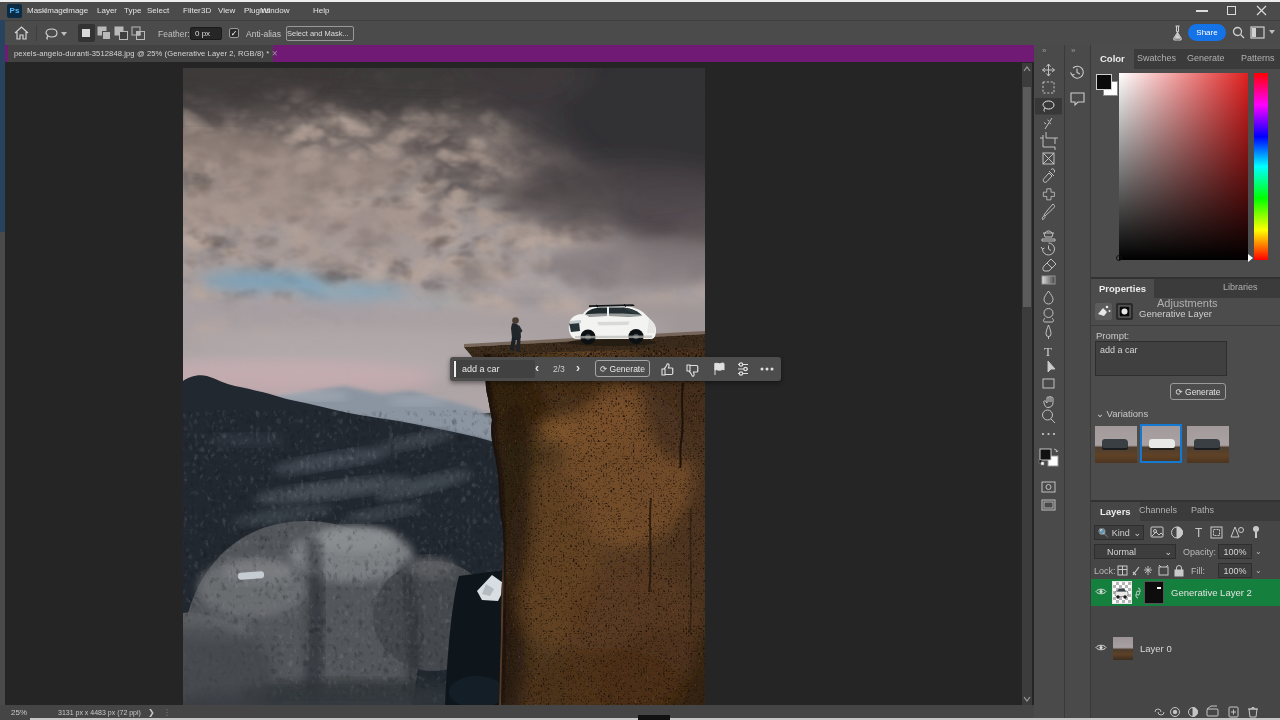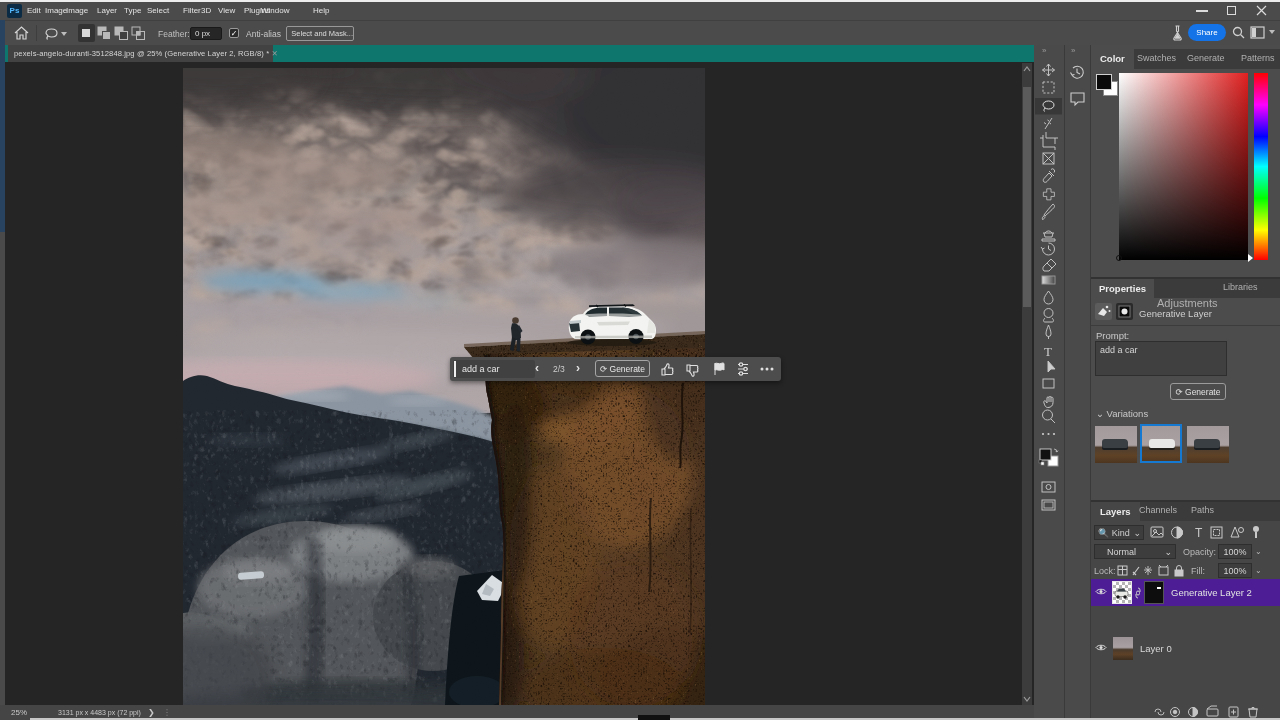--- a/index.html
+++ b/index.html
@@ -6,21 +6,21 @@
 #app{position:relative;width:1280px;height:720px;background:#4a4a4a;font-size:10px;color:#dadada}
 .abs{position:absolute}
 
 #topwhite{left:0;top:0;width:1280px;height:2px;background:#ededed}
 #titlebar{left:0;top:2px;width:1280px;height:18px;background:#4b4b4b}
 #menus{left:27px;top:5px;font-size:11px;color:#e3e3e3;letter-spacing:0}
 #menus span{margin-right:0}
 #pslogo{left:7px;top:4px;width:15px;height:14px;background:#0b2a44;color:#53b9ff;font-size:8px;font-weight:bold;text-align:center;line-height:14px;border-radius:2px}
 #winctl{right:8px;top:3px;color:#e0e0e0;font-size:12px}
 #optionsbar{left:0;top:20px;width:1280px;height:25px;background:#4b4b4b;border-top:1px solid #404040}
-#tabbar{left:0;top:45px;width:1034px;height:17px;background:#0f766e}
+#tabbar{left:0;top:45px;width:1034px;height:17px;background:#701a75}
 #doctab{left:8px;top:0;width:265px;height:17px;background:#424242;color:#d6d6d6;font-size:7.6px;line-height:17px;padding-left:6px;white-space:nowrap;letter-spacing:.1px}
 #leftblue{left:0;top:20px;width:5px;height:212px;background:#27435f}
 
 #canvas{left:5px;top:62px;width:1029px;height:643px;background:#252525;overflow:hidden}
 #photo{position:absolute;left:178px;top:6px}
 
 #vscroll{left:1022px;top:63px;width:10px;height:642px;background:#3c3c3c}
 #vthumb{left:1px;top:24px;width:8px;height:220px;background:#5b5b5b}
 #hscroll{left:5px;top:705px;width:1017px;height:8px;background:#4a4a4a}
 #hthumb{left:785px;top:1px;width:228px;height:6px;background:#6e6e6e}
@@ -34,21 +34,21 @@
 #statusbar{left:0;top:705px;width:1034px;height:15px;background:#454545;color:#c9c9c9;font-size:9px}
 #bottomlight{left:30px;top:718px;width:1250px;height:2px;background:#c7c7c7}
 #taskdark{left:638px;top:715px;width:32px;height:5px;background:#111}
 </style></head>
 <body>
 <div id="app">
 <div id="topwhite" class="abs"></div>
 <div id="titlebar" class="abs"></div>
 <div id="pslogo" class="abs">Ps</div>
 <div id="menus" class="abs" style="left:0;top:6px;font-size:8px;color:#e3e3e3;width:400px;height:12px">
-      <span style="position:absolute;left:27px;top:0">Edit</span>
+      <span style="position:absolute;left:27px;top:0">Mask</span>
       <span style="position:absolute;left:45px;top:0">Image</span>
       <span style="position:absolute;left:66px;top:0">Image</span>
       <span style="position:absolute;left:97px;top:0">Layer</span>
       <span style="position:absolute;left:124px;top:0">Type</span>
       <span style="position:absolute;left:147px;top:0">Select</span>
       <span style="position:absolute;left:183px;top:0">Filter</span>
       <span style="position:absolute;left:201px;top:0">3D</span>
       <span style="position:absolute;left:218px;top:0">View</span>
       <span style="position:absolute;left:244px;top:0">Plugins</span>
       <span style="position:absolute;left:261px;top:0">Window</span>
@@ -89,21 +89,21 @@
         <g fill="none" stroke="#b9b9b9" stroke-width="1">
           <rect x="1" y="1" width="8" height="8"></rect>
           <rect x="5.5" y="5.5" width="8" height="8"></rect>
           <rect x="5.5" y="5.5" width="3.5" height="3.5" fill="#b9b9b9"></rect>
         </g>
       </svg>
 <span style="position:absolute;left:158px;top:8px;color:#c0c0c0;font-size:8.5px">Feather:</span>
 <div style="position:absolute;left:190px;top:6px;width:32px;height:13px;background:#262626;border:1px solid #191919;border-radius:2px;color:#dedede;font-size:8px;line-height:12px;padding-left:4px">0 px</div>
 <div style="position:absolute;left:229px;top:7px;width:10px;height:10px;background:#2b2b2b;border:1px solid #999;border-radius:2px;color:#fff;font-size:8px;line-height:10px;text-align:center">✓</div>
 <span style="position:absolute;left:246px;top:8px;color:#c8c8c8;font-size:8.5px">Anti-alias</span>
-<div style="position:absolute;left:286px;top:5px;width:68px;height:15px;border:1px solid #989898;border-radius:2px;color:#dcdcdc;font-size:7.5px;line-height:14px;text-align:right;white-space:nowrap">Select and Mask...</div>
+<div style="position:absolute;left:286px;top:5px;width:68px;height:15px;border:1px solid #989898;border-radius:2px;color:#dcdcdc;font-size:7.5px;line-height:14px;text-align:left;white-space:nowrap">Select and Mask...</div>
 <svg style="position:absolute;left:1170px;top:4px" width="15" height="16" viewBox="0 0 15 16">
         <path d="M5.5,1 H9.5 M6.5,1.5 V6 L11,13 C11.6,14 11,15 10,15 H5 C4,15 3.4,14 4,13 L8.5,6 V1.5" stroke="#d0d0d0" stroke-width="1.1" fill="none"></path>
         <path d="M5,12.5 L7.5,8.5 L10,12.5 L10.3,13.8 H4.7 Z" fill="#d0d0d0"></path>
       </svg>
 <div style="position:absolute;left:1188px;top:3px;width:38px;height:17px;background:#1473e6;border-radius:9px;color:#fff;font-size:8px;line-height:17px;text-align:center">Share</div>
 <svg style="position:absolute;left:1232px;top:5px" width="13" height="13" viewBox="0 0 13 13">
         <circle cx="5.5" cy="5.5" r="4" stroke="#d0d0d0" fill="none" stroke-width="1.3"></circle>
         <path d="M8.5,8.5 L12,12" stroke="#d0d0d0" stroke-width="1.3"></path>
       </svg>
 <svg style="position:absolute;left:1250px;top:5px" width="15" height="13" viewBox="0 0 15 13">
@@ -574,21 +574,21 @@
    <rect x="42" y="3" width="9" height="8"></rect>
             <path d="M44,3 L42,1 M49,3 L51,1"></path>
    <rect x="58" y="6" width="8" height="6" fill="#c9c9c9"></rect>
             <path d="M59.5,6 V4 A2.5,2.5 0 0 1 64.5,4 V6"></path>
   </g>
  </svg>
  <span style="position:absolute;left:100px;top:64px;color:#b9b9b9;font-size:9px">Fill:</span>
  <div style="position:absolute;left:127px;top:61px;width:34px;height:15px;background:#3d3d3d;border:1px solid #2e2e2e;color:#d5d5d5;font-size:9px;line-height:14px;text-align:center">100%</div>
  <span style="position:absolute;left:164px;top:64px;color:#b9b9b9;font-size:8px">⌄</span>
 
- <div style="position:absolute;left:0;top:77px;width:190px;height:27px;background:#4c1d95">
+ <div style="position:absolute;left:0;top:77px;width:190px;height:27px;background:#15803d">
   <svg class="eye" style="position:absolute;left:4px;top:8px" width="12" height="9" viewBox="0 0 12 9">
             <path d="M1,4.5 C3,1.5 9,1.5 11,4.5 C9,7.5 3,7.5 1,4.5 Z" fill="none" stroke="#ddd" stroke-width="1"></path>
             <circle cx="6" cy="4.5" r="1.6" fill="#ddd"></circle>
           </svg>
   <div style="position:absolute;left:21px;top:2px;width:20px;height:23px;border:1.5px solid #e8e8e8;background:repeating-conic-gradient(#b5b5b5 0% 25%, #fff 0% 50%) 0 0/6px 6px"><svg width="17" height="20">
               <rect x="2" y="9" width="13" height="5.5" rx="2" fill="#e9e9e6" stroke="#666" stroke-width=".7"></rect>
               <path d="M4,9.5 L6,6.5 L11,6.5 L13,9.5 Z" fill="#3a4448"></path>
               <circle cx="5" cy="15" r="1.7" fill="#1a1a1a"></circle>
               <circle cx="12" cy="15" r="1.7" fill="#1a1a1a"></circle>
             </svg></div>

